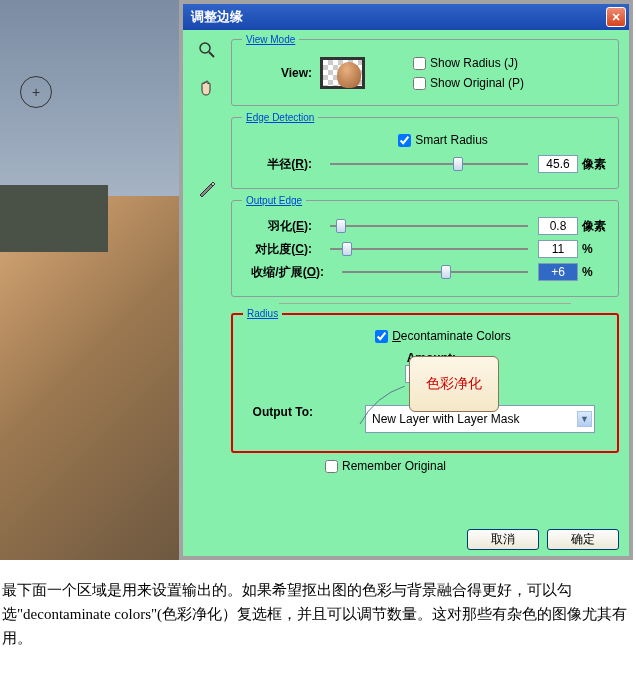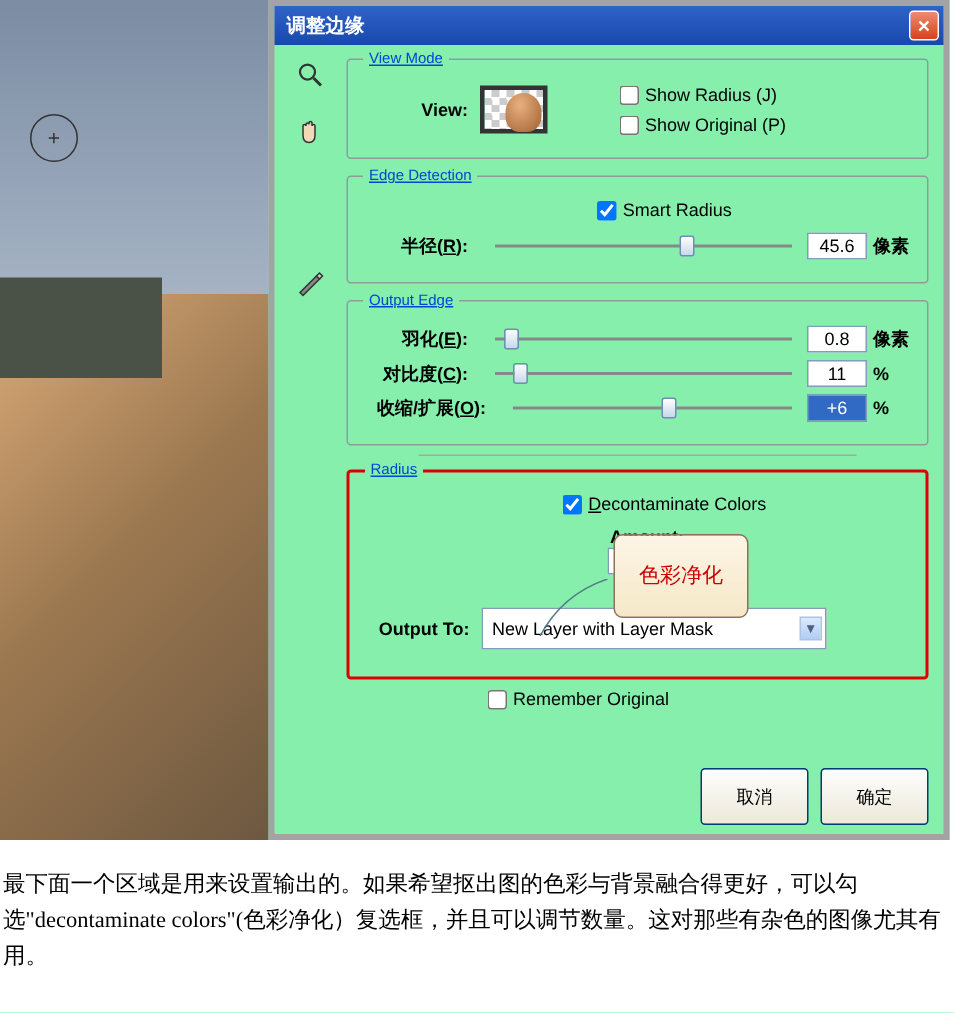--- a/index.html
+++ b/index.html
@@ -27,26 +27,26 @@
 .check { margin-right: 4px; }
 .check-label { display: flex; align-items: center; padding-left: 36px; }
 .slider-track { flex: 1; height: 2px; background: #888; position: relative; margin: 0 10px; }
 .slider-thumb { position: absolute; top: -6px; width: 10px; height: 14px; background: linear-gradient(#fdfdfd, #c8d8ec); border: 1px solid #6d8fb3; border-radius: 2px; cursor: pointer; }
 .num-input { width: 40px; height: 18px; border: 1px solid #7f9db9; text-align: center; font-size: 12px; background: #fff; }
 .num-input.hl { background: #316ac5; color: #fff; }
 .unit { margin-left: 4px; width: 26px; font-weight: bold; }
 .center-check { text-align: center; margin: 4px 0 8px; }
 .divider { height: 1px; background: #aca899; margin: 4px 48px; }
 .amount-row { display: flex; align-items: center; margin: 8px 0; flex-direction: column; }
-.output-row { display: flex; align-items: center; margin: 8px 0; }
+.output-row { display: flex; align-items: flex-start; margin: 8px 0; gap: 44px; }
 .dropdown { flex: 1; height: 28px; border: 1px solid #7f9db9; background: #fff; display: flex; align-items: center; justify-content: space-between; padding: 0 2px 0 6px; cursor: pointer; max-width: 230px; }
 .dd-arrow { width: 15px; height: 16px; background: linear-gradient(#dbeafc, #b0cdf2); border: 1px solid #abc4e6; display: flex; align-items: center; justify-content: center; font-size: 9px; color: #4d6185; }
 .remember-row { padding-left: 58px; margin-top: 2px; display: flex; align-items: center; }
 .btn-row { display: flex; justify-content: flex-end; gap: 8px; padding: 6px 10px 0 0; position: absolute; bottom: 6px; right: 0; }
-.btn { width: 72px; height: 38px; border: 1px solid #003c74; background: linear-gradient(#fdfdfd, #ece9d8); cursor: pointer; font-size: 12px; border-radius: 3px; }
+.btn { width: 72px; height: 21px; border: 1px solid #003c74; background: linear-gradient(#fdfdfd, #ece9d8); cursor: pointer; font-size: 12px; border-radius: 3px; }
 .output-fieldset { border: 2px solid #d00; }
 .callout { position: absolute; right: 130px; top: 352px; z-index: 5; background: linear-gradient(#fdf5e6, #f5e8c8); border: 1px solid #8b7355; border-radius: 6px; padding: 18px 16px; color: #c00; font-size: 14px; }
 .callout-line { position: absolute; right: 214px; top: 382px; width: 60px; height: 40px; z-index: 4; }
 .caption { position: absolute; left: 0; top: 574px; width: 636px; padding: 4px 2px; font-size: 15px; line-height: 1.6; color: #000; font-family: "SimSun", serif; }
 .watermark { position: absolute; right: 10px; top: 594px; font-size: 20px; font-weight: bold; color: rgba(180,180,180,0.4); font-style: italic; letter-spacing: 1px; }
 .u { text-decoration: underline; }
 </style>
 </head>
 <body>
 

